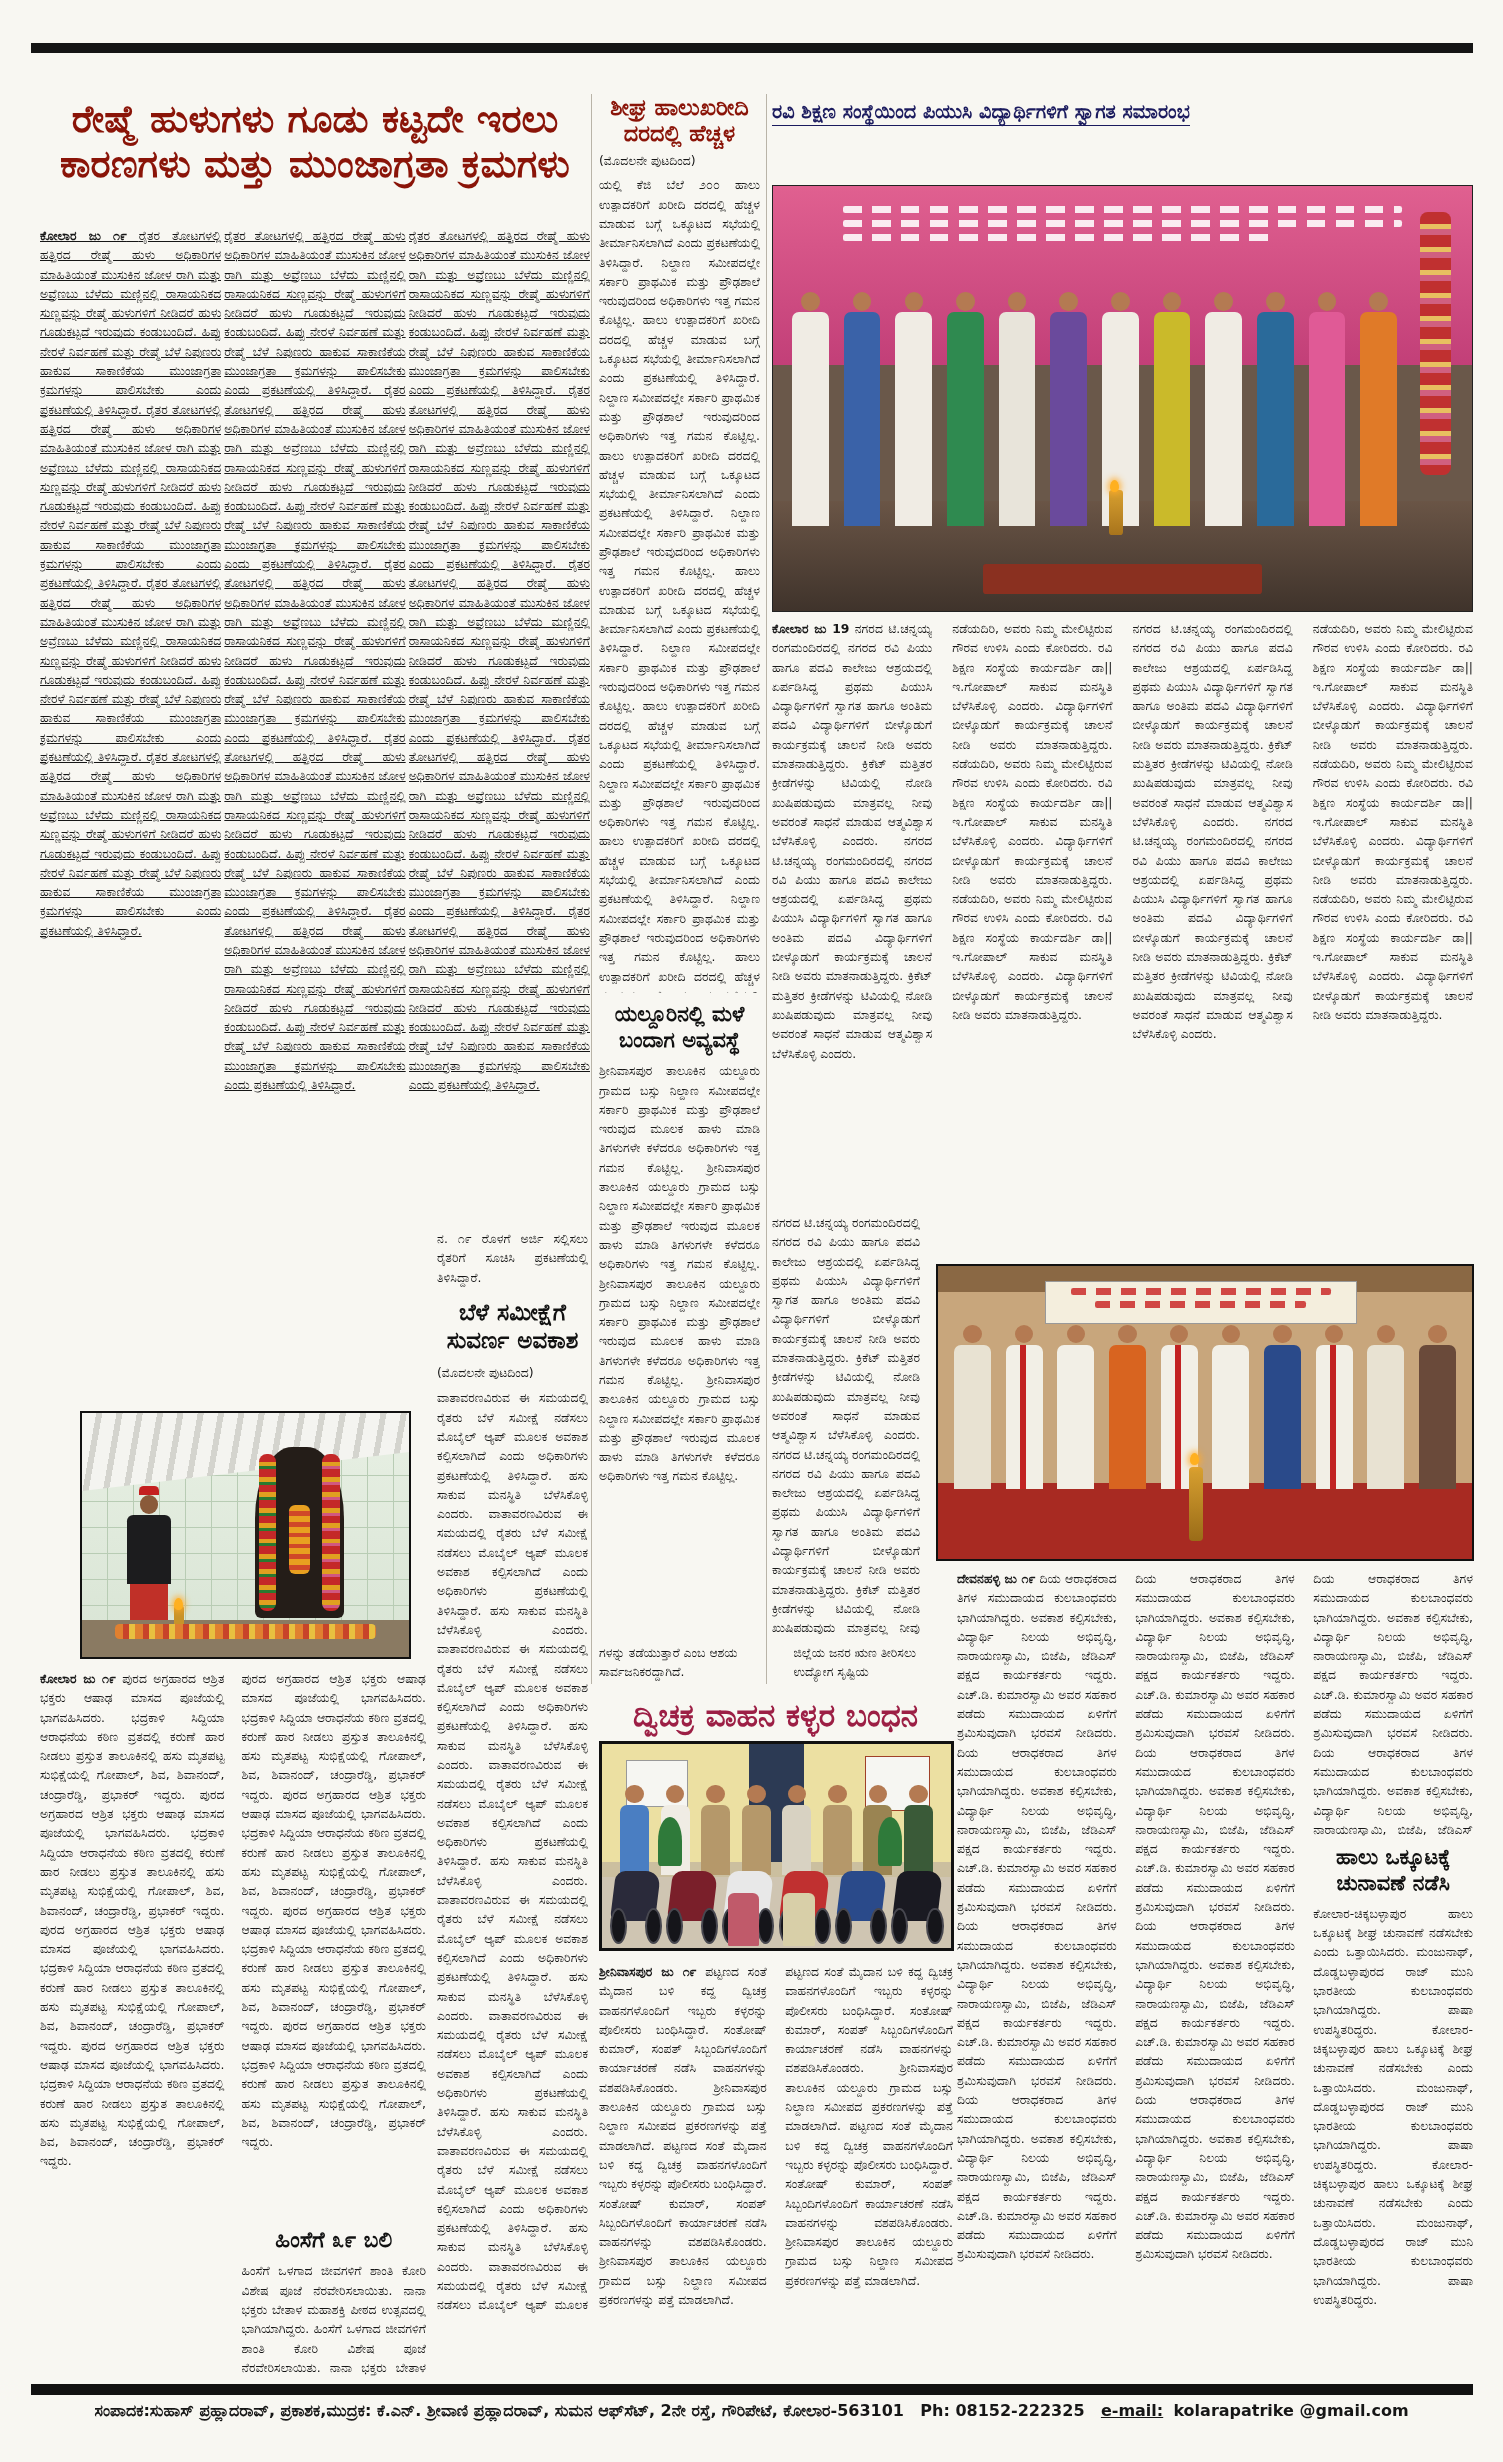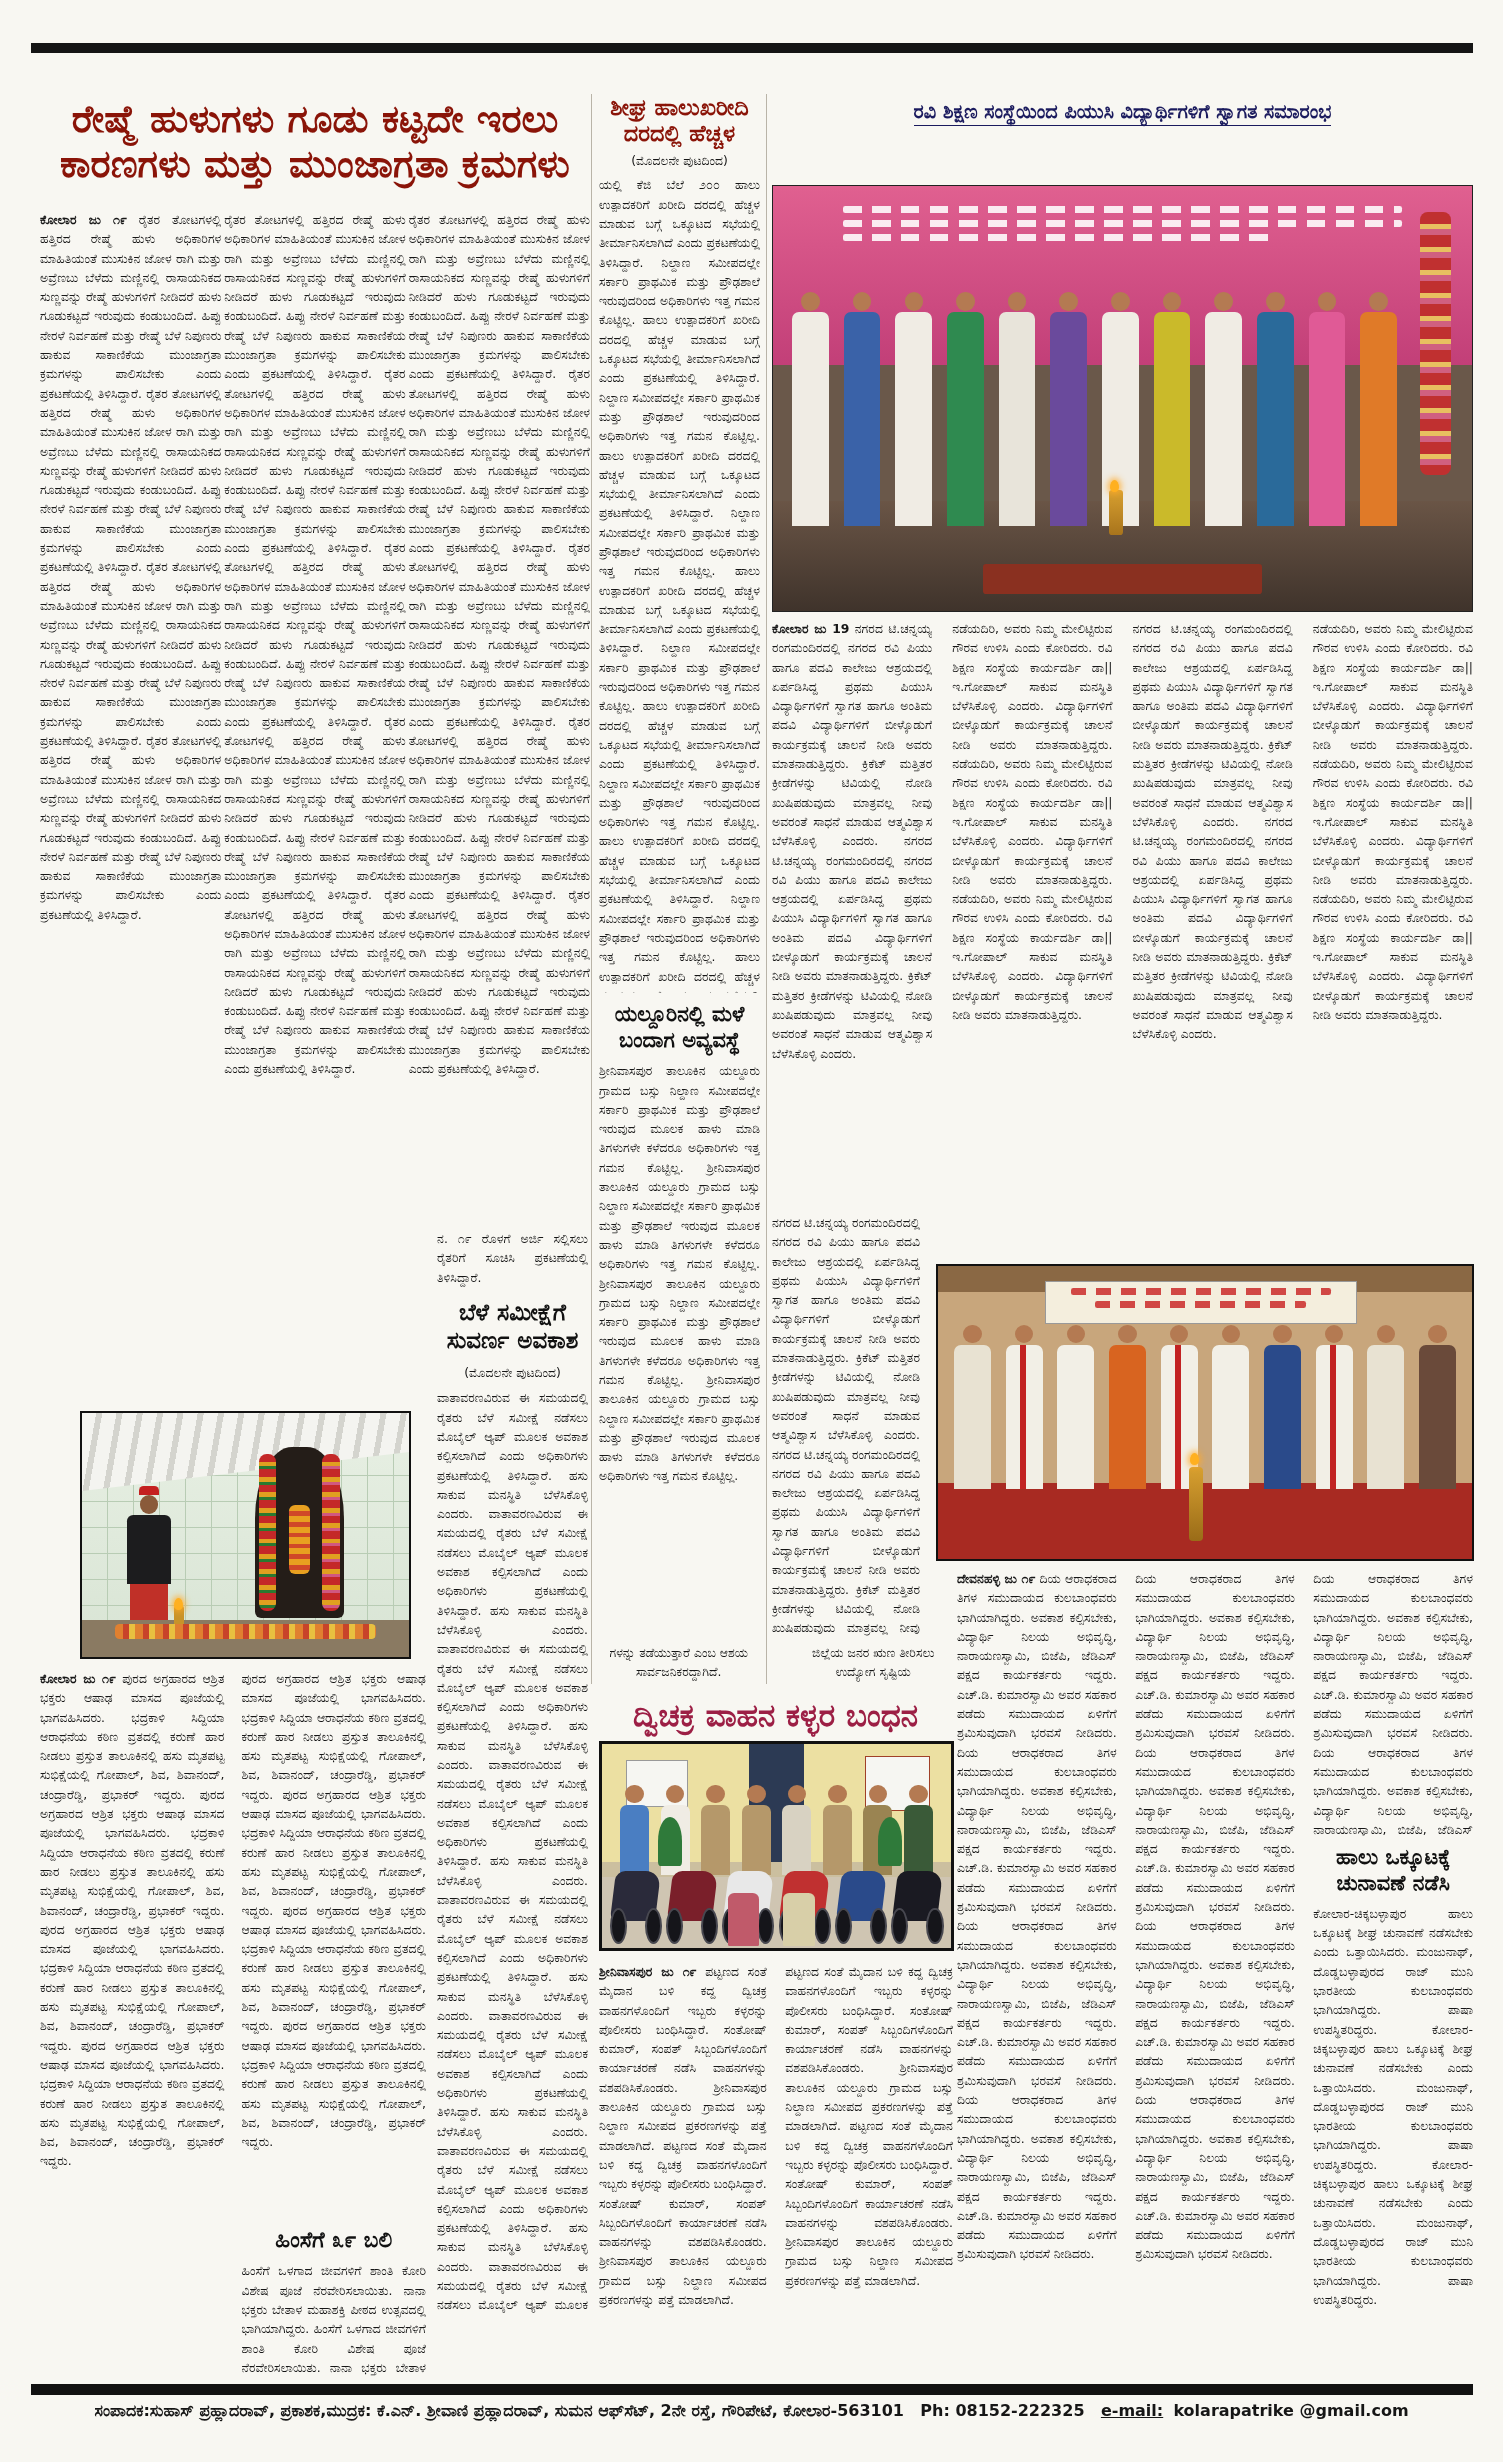--- a/index.html
+++ b/index.html
@@ -3,21 +3,21 @@
 <meta charset="utf-8">
 <style>
   html,body{margin:0;padding:0;background:#e8e6e0;}
   #page{position:relative;width:1504px;height:2462px;background:#f8f7f2;margin:0 auto;
         font-family:"DejaVu Sans","Liberation Sans",sans-serif;color:#161616;overflow:hidden;
         outline:0.8px solid #c8c4ba;}
   .abs{position:absolute;}
   .just{ text-align:justify; }
   .body-txt{font-size:12.4px;line-height:19.3px;overflow:hidden;word-break:break-word;}
   .lead{font-weight:bold;}
-  .center{text-align:center;}
+  .center{}
   .hl{font-weight:bold;text-align:center;line-height:1.18;}
   .subhead{font-weight:bold;text-align:center;font-size:19.3px;line-height:1.25;color:#111;margin:7.7px 0;}
   .vrule{position:absolute;width:0.8px;background:#b9b4a8;}
   
   #topbar{left:31px;top:43px;width:1442px;height:10px;background:#151515;}
   #masthead{left:31px;top:53px;width:1442px;height:38px;background:#faf9f4;
             border-left:3.1px double #222;border-right:3.1px double #222;border-bottom:1.5px solid #2a2a2a;
             display:flex;align-items:center;}
   #masthead .mi{white-space:nowrap;}
   
@@ -43,21 +43,21 @@
 
   <div class="abs" id="topbar"></div>
 
   <div class="vrule" style="left:591px;top:94px;height:1590px;"></div>
   <div class="vrule" style="left:766px;top:94px;height:1590px;"></div>
 
   <div class="abs hl" style="left:40px;top:97px;width:550px;font-size:38px;color:#8a1408;">
     <div>ರೇಷ್ಮೆ ಹುಳುಗಳು ಗೂಡು ಕಟ್ಟದೇ ಇರಲು</div>
     <div>ಕಾರಣಗಳು ಮತ್ತು ಮುಂಜಾಗ್ರತಾ ಕ್ರಮಗಳು</div>
   </div>
-  <div class="abs" style="left:40px;top:210px;width:550px;height:1010px;display:flex;gap:3px;">
+  <div class="abs" style="left:40px;top:226px;width:550px;height:1010px;display:flex;gap:3px;text-decoration:underline;">
     <div class="body-txt just" style="flex:1;height:100%;">
       <span class="lead">ಕೋಲಾರ ಜು ೧೯</span>
       <span>ರೈತರ ತೋಟಗಳಲ್ಲಿ ಹತ್ತಿರದ ರೇಷ್ಮೆ ಹುಳು ಅಧಿಕಾರಿಗಳ ಮಾಹಿತಿಯಂತೆ ಮುಸುಕಿನ ಜೋಳ ರಾಗಿ ಮತ್ತು ಅವ್ರೆಣಬು ಬೆಳೆದು ಮಣ್ಣಿನಲ್ಲಿ ರಾಸಾಯನಿಕದ ಸುಣ್ಣವನ್ನು ರೇಷ್ಮೆ ಹುಳುಗಳಿಗೆ ನೀಡಿದರೆ ಹುಳು ಗೂಡುಕಟ್ಟದೆ ಇರುವುದು ಕಂಡುಬಂದಿದೆ. ಹಿಪ್ಪು ನೇರಳೆ ನಿರ್ವಹಣೆ ಮತ್ತು ರೇಷ್ಮೆ ಬೆಳೆ ನಿಪುಣರು ಹಾಕುವ ಸಾಕಾಣಿಕೆಯ ಮುಂಜಾಗ್ರತಾ ಕ್ರಮಗಳನ್ನು ಪಾಲಿಸಬೇಕು ಎಂದು ಪ್ರಕಟಣೆಯಲ್ಲಿ ತಿಳಿಸಿದ್ದಾರೆ. ರೈತರ ತೋಟಗಳಲ್ಲಿ ಹತ್ತಿರದ ರೇಷ್ಮೆ ಹುಳು ಅಧಿಕಾರಿಗಳ ಮಾಹಿತಿಯಂತೆ ಮುಸುಕಿನ ಜೋಳ ರಾಗಿ ಮತ್ತು ಅವ್ರೆಣಬು ಬೆಳೆದು ಮಣ್ಣಿನಲ್ಲಿ ರಾಸಾಯನಿಕದ ಸುಣ್ಣವನ್ನು ರೇಷ್ಮೆ ಹುಳುಗಳಿಗೆ ನೀಡಿದರೆ ಹುಳು ಗೂಡುಕಟ್ಟದೆ ಇರುವುದು ಕಂಡುಬಂದಿದೆ. ಹಿಪ್ಪು ನೇರಳೆ ನಿರ್ವಹಣೆ ಮತ್ತು ರೇಷ್ಮೆ ಬೆಳೆ ನಿಪುಣರು ಹಾಕುವ ಸಾಕಾಣಿಕೆಯ ಮುಂಜಾಗ್ರತಾ ಕ್ರಮಗಳನ್ನು ಪಾಲಿಸಬೇಕು ಎಂದು ಪ್ರಕಟಣೆಯಲ್ಲಿ ತಿಳಿಸಿದ್ದಾರೆ. ರೈತರ ತೋಟಗಳಲ್ಲಿ ಹತ್ತಿರದ ರೇಷ್ಮೆ ಹುಳು ಅಧಿಕಾರಿಗಳ ಮಾಹಿತಿಯಂತೆ ಮುಸುಕಿನ ಜೋಳ ರಾಗಿ ಮತ್ತು ಅವ್ರೆಣಬು ಬೆಳೆದು ಮಣ್ಣಿನಲ್ಲಿ ರಾಸಾಯನಿಕದ ಸುಣ್ಣವನ್ನು ರೇಷ್ಮೆ ಹುಳುಗಳಿಗೆ ನೀಡಿದರೆ ಹುಳು ಗೂಡುಕಟ್ಟದೆ ಇರುವುದು ಕಂಡುಬಂದಿದೆ. ಹಿಪ್ಪು ನೇರಳೆ ನಿರ್ವಹಣೆ ಮತ್ತು ರೇಷ್ಮೆ ಬೆಳೆ ನಿಪುಣರು ಹಾಕುವ ಸಾಕಾಣಿಕೆಯ ಮುಂಜಾಗ್ರತಾ ಕ್ರಮಗಳನ್ನು ಪಾಲಿಸಬೇಕು ಎಂದು ಪ್ರಕಟಣೆಯಲ್ಲಿ ತಿಳಿಸಿದ್ದಾರೆ. ರೈತರ ತೋಟಗಳಲ್ಲಿ ಹತ್ತಿರದ ರೇಷ್ಮೆ ಹುಳು ಅಧಿಕಾರಿಗಳ ಮಾಹಿತಿಯಂತೆ ಮುಸುಕಿನ ಜೋಳ ರಾಗಿ ಮತ್ತು ಅವ್ರೆಣಬು ಬೆಳೆದು ಮಣ್ಣಿನಲ್ಲಿ ರಾಸಾಯನಿಕದ ಸುಣ್ಣವನ್ನು ರೇಷ್ಮೆ ಹುಳುಗಳಿಗೆ ನೀಡಿದರೆ ಹುಳು ಗೂಡುಕಟ್ಟದೆ ಇರುವುದು ಕಂಡುಬಂದಿದೆ. ಹಿಪ್ಪು ನೇರಳೆ ನಿರ್ವಹಣೆ ಮತ್ತು ರೇಷ್ಮೆ ಬೆಳೆ ನಿಪುಣರು ಹಾಕುವ ಸಾಕಾಣಿಕೆಯ ಮುಂಜಾಗ್ರತಾ ಕ್ರಮಗಳನ್ನು ಪಾಲಿಸಬೇಕು ಎಂದು ಪ್ರಕಟಣೆಯಲ್ಲಿ ತಿಳಿಸಿದ್ದಾರೆ.</span>
     </div>
     <div class="body-txt just" style="flex:1;height:100%;">ರೈತರ ತೋಟಗಳಲ್ಲಿ ಹತ್ತಿರದ ರೇಷ್ಮೆ ಹುಳು ಅಧಿಕಾರಿಗಳ ಮಾಹಿತಿಯಂತೆ ಮುಸುಕಿನ ಜೋಳ ರಾಗಿ ಮತ್ತು ಅವ್ರೆಣಬು ಬೆಳೆದು ಮಣ್ಣಿನಲ್ಲಿ ರಾಸಾಯನಿಕದ ಸುಣ್ಣವನ್ನು ರೇಷ್ಮೆ ಹುಳುಗಳಿಗೆ ನೀಡಿದರೆ ಹುಳು ಗೂಡುಕಟ್ಟದೆ ಇರುವುದು ಕಂಡುಬಂದಿದೆ. ಹಿಪ್ಪು ನೇರಳೆ ನಿರ್ವಹಣೆ ಮತ್ತು ರೇಷ್ಮೆ ಬೆಳೆ ನಿಪುಣರು ಹಾಕುವ ಸಾಕಾಣಿಕೆಯ ಮುಂಜಾಗ್ರತಾ ಕ್ರಮಗಳನ್ನು ಪಾಲಿಸಬೇಕು ಎಂದು ಪ್ರಕಟಣೆಯಲ್ಲಿ ತಿಳಿಸಿದ್ದಾರೆ. ರೈತರ ತೋಟಗಳಲ್ಲಿ ಹತ್ತಿರದ ರೇಷ್ಮೆ ಹುಳು ಅಧಿಕಾರಿಗಳ ಮಾಹಿತಿಯಂತೆ ಮುಸುಕಿನ ಜೋಳ ರಾಗಿ ಮತ್ತು ಅವ್ರೆಣಬು ಬೆಳೆದು ಮಣ್ಣಿನಲ್ಲಿ ರಾಸಾಯನಿಕದ ಸುಣ್ಣವನ್ನು ರೇಷ್ಮೆ ಹುಳುಗಳಿಗೆ ನೀಡಿದರೆ ಹುಳು ಗೂಡುಕಟ್ಟದೆ ಇರುವುದು ಕಂಡುಬಂದಿದೆ. ಹಿಪ್ಪು ನೇರಳೆ ನಿರ್ವಹಣೆ ಮತ್ತು ರೇಷ್ಮೆ ಬೆಳೆ ನಿಪುಣರು ಹಾಕುವ ಸಾಕಾಣಿಕೆಯ ಮುಂಜಾಗ್ರತಾ ಕ್ರಮಗಳನ್ನು ಪಾಲಿಸಬೇಕು ಎಂದು ಪ್ರಕಟಣೆಯಲ್ಲಿ ತಿಳಿಸಿದ್ದಾರೆ. ರೈತರ ತೋಟಗಳಲ್ಲಿ ಹತ್ತಿರದ ರೇಷ್ಮೆ ಹುಳು ಅಧಿಕಾರಿಗಳ ಮಾಹಿತಿಯಂತೆ ಮುಸುಕಿನ ಜೋಳ ರಾಗಿ ಮತ್ತು ಅವ್ರೆಣಬು ಬೆಳೆದು ಮಣ್ಣಿನಲ್ಲಿ ರಾಸಾಯನಿಕದ ಸುಣ್ಣವನ್ನು ರೇಷ್ಮೆ ಹುಳುಗಳಿಗೆ ನೀಡಿದರೆ ಹುಳು ಗೂಡುಕಟ್ಟದೆ ಇರುವುದು ಕಂಡುಬಂದಿದೆ. ಹಿಪ್ಪು ನೇರಳೆ ನಿರ್ವಹಣೆ ಮತ್ತು ರೇಷ್ಮೆ ಬೆಳೆ ನಿಪುಣರು ಹಾಕುವ ಸಾಕಾಣಿಕೆಯ ಮುಂಜಾಗ್ರತಾ ಕ್ರಮಗಳನ್ನು ಪಾಲಿಸಬೇಕು ಎಂದು ಪ್ರಕಟಣೆಯಲ್ಲಿ ತಿಳಿಸಿದ್ದಾರೆ. ರೈತರ ತೋಟಗಳಲ್ಲಿ ಹತ್ತಿರದ ರೇಷ್ಮೆ ಹುಳು ಅಧಿಕಾರಿಗಳ ಮಾಹಿತಿಯಂತೆ ಮುಸುಕಿನ ಜೋಳ ರಾಗಿ ಮತ್ತು ಅವ್ರೆಣಬು ಬೆಳೆದು ಮಣ್ಣಿನಲ್ಲಿ ರಾಸಾಯನಿಕದ ಸುಣ್ಣವನ್ನು ರೇಷ್ಮೆ ಹುಳುಗಳಿಗೆ ನೀಡಿದರೆ ಹುಳು ಗೂಡುಕಟ್ಟದೆ ಇರುವುದು ಕಂಡುಬಂದಿದೆ. ಹಿಪ್ಪು ನೇರಳೆ ನಿರ್ವಹಣೆ ಮತ್ತು ರೇಷ್ಮೆ ಬೆಳೆ ನಿಪುಣರು ಹಾಕುವ ಸಾಕಾಣಿಕೆಯ ಮುಂಜಾಗ್ರತಾ ಕ್ರಮಗಳನ್ನು ಪಾಲಿಸಬೇಕು ಎಂದು ಪ್ರಕಟಣೆಯಲ್ಲಿ ತಿಳಿಸಿದ್ದಾರೆ. ರೈತರ ತೋಟಗಳಲ್ಲಿ ಹತ್ತಿರದ ರೇಷ್ಮೆ ಹುಳು ಅಧಿಕಾರಿಗಳ ಮಾಹಿತಿಯಂತೆ ಮುಸುಕಿನ ಜೋಳ ರಾಗಿ ಮತ್ತು ಅವ್ರೆಣಬು ಬೆಳೆದು ಮಣ್ಣಿನಲ್ಲಿ ರಾಸಾಯನಿಕದ ಸುಣ್ಣವನ್ನು ರೇಷ್ಮೆ ಹುಳುಗಳಿಗೆ ನೀಡಿದರೆ ಹುಳು ಗೂಡುಕಟ್ಟದೆ ಇರುವುದು ಕಂಡುಬಂದಿದೆ. ಹಿಪ್ಪು ನೇರಳೆ ನಿರ್ವಹಣೆ ಮತ್ತು ರೇಷ್ಮೆ ಬೆಳೆ ನಿಪುಣರು ಹಾಕುವ ಸಾಕಾಣಿಕೆಯ ಮುಂಜಾಗ್ರತಾ ಕ್ರಮಗಳನ್ನು ಪಾಲಿಸಬೇಕು ಎಂದು ಪ್ರಕಟಣೆಯಲ್ಲಿ ತಿಳಿಸಿದ್ದಾರೆ.</div>
     <div class="body-txt just" style="flex:1;height:100%;">ರೈತರ ತೋಟಗಳಲ್ಲಿ ಹತ್ತಿರದ ರೇಷ್ಮೆ ಹುಳು ಅಧಿಕಾರಿಗಳ ಮಾಹಿತಿಯಂತೆ ಮುಸುಕಿನ ಜೋಳ ರಾಗಿ ಮತ್ತು ಅವ್ರೆಣಬು ಬೆಳೆದು ಮಣ್ಣಿನಲ್ಲಿ ರಾಸಾಯನಿಕದ ಸುಣ್ಣವನ್ನು ರೇಷ್ಮೆ ಹುಳುಗಳಿಗೆ ನೀಡಿದರೆ ಹುಳು ಗೂಡುಕಟ್ಟದೆ ಇರುವುದು ಕಂಡುಬಂದಿದೆ. ಹಿಪ್ಪು ನೇರಳೆ ನಿರ್ವಹಣೆ ಮತ್ತು ರೇಷ್ಮೆ ಬೆಳೆ ನಿಪುಣರು ಹಾಕುವ ಸಾಕಾಣಿಕೆಯ ಮುಂಜಾಗ್ರತಾ ಕ್ರಮಗಳನ್ನು ಪಾಲಿಸಬೇಕು ಎಂದು ಪ್ರಕಟಣೆಯಲ್ಲಿ ತಿಳಿಸಿದ್ದಾರೆ. ರೈತರ ತೋಟಗಳಲ್ಲಿ ಹತ್ತಿರದ ರೇಷ್ಮೆ ಹುಳು ಅಧಿಕಾರಿಗಳ ಮಾಹಿತಿಯಂತೆ ಮುಸುಕಿನ ಜೋಳ ರಾಗಿ ಮತ್ತು ಅವ್ರೆಣಬು ಬೆಳೆದು ಮಣ್ಣಿನಲ್ಲಿ ರಾಸಾಯನಿಕದ ಸುಣ್ಣವನ್ನು ರೇಷ್ಮೆ ಹುಳುಗಳಿಗೆ ನೀಡಿದರೆ ಹುಳು ಗೂಡುಕಟ್ಟದೆ ಇರುವುದು ಕಂಡುಬಂದಿದೆ. ಹಿಪ್ಪು ನೇರಳೆ ನಿರ್ವಹಣೆ ಮತ್ತು ರೇಷ್ಮೆ ಬೆಳೆ ನಿಪುಣರು ಹಾಕುವ ಸಾಕಾಣಿಕೆಯ ಮುಂಜಾಗ್ರತಾ ಕ್ರಮಗಳನ್ನು ಪಾಲಿಸಬೇಕು ಎಂದು ಪ್ರಕಟಣೆಯಲ್ಲಿ ತಿಳಿಸಿದ್ದಾರೆ. ರೈತರ ತೋಟಗಳಲ್ಲಿ ಹತ್ತಿರದ ರೇಷ್ಮೆ ಹುಳು ಅಧಿಕಾರಿಗಳ ಮಾಹಿತಿಯಂತೆ ಮುಸುಕಿನ ಜೋಳ ರಾಗಿ ಮತ್ತು ಅವ್ರೆಣಬು ಬೆಳೆದು ಮಣ್ಣಿನಲ್ಲಿ ರಾಸಾಯನಿಕದ ಸುಣ್ಣವನ್ನು ರೇಷ್ಮೆ ಹುಳುಗಳಿಗೆ ನೀಡಿದರೆ ಹುಳು ಗೂಡುಕಟ್ಟದೆ ಇರುವುದು ಕಂಡುಬಂದಿದೆ. ಹಿಪ್ಪು ನೇರಳೆ ನಿರ್ವಹಣೆ ಮತ್ತು ರೇಷ್ಮೆ ಬೆಳೆ ನಿಪುಣರು ಹಾಕುವ ಸಾಕಾಣಿಕೆಯ ಮುಂಜಾಗ್ರತಾ ಕ್ರಮಗಳನ್ನು ಪಾಲಿಸಬೇಕು ಎಂದು ಪ್ರಕಟಣೆಯಲ್ಲಿ ತಿಳಿಸಿದ್ದಾರೆ. ರೈತರ ತೋಟಗಳಲ್ಲಿ ಹತ್ತಿರದ ರೇಷ್ಮೆ ಹುಳು ಅಧಿಕಾರಿಗಳ ಮಾಹಿತಿಯಂತೆ ಮುಸುಕಿನ ಜೋಳ ರಾಗಿ ಮತ್ತು ಅವ್ರೆಣಬು ಬೆಳೆದು ಮಣ್ಣಿನಲ್ಲಿ ರಾಸಾಯನಿಕದ ಸುಣ್ಣವನ್ನು ರೇಷ್ಮೆ ಹುಳುಗಳಿಗೆ ನೀಡಿದರೆ ಹುಳು ಗೂಡುಕಟ್ಟದೆ ಇರುವುದು ಕಂಡುಬಂದಿದೆ. ಹಿಪ್ಪು ನೇರಳೆ ನಿರ್ವಹಣೆ ಮತ್ತು ರೇಷ್ಮೆ ಬೆಳೆ ನಿಪುಣರು ಹಾಕುವ ಸಾಕಾಣಿಕೆಯ ಮುಂಜಾಗ್ರತಾ ಕ್ರಮಗಳನ್ನು ಪಾಲಿಸಬೇಕು ಎಂದು ಪ್ರಕಟಣೆಯಲ್ಲಿ ತಿಳಿಸಿದ್ದಾರೆ. ರೈತರ ತೋಟಗಳಲ್ಲಿ ಹತ್ತಿರದ ರೇಷ್ಮೆ ಹುಳು ಅಧಿಕಾರಿಗಳ ಮಾಹಿತಿಯಂತೆ ಮುಸುಕಿನ ಜೋಳ ರಾಗಿ ಮತ್ತು ಅವ್ರೆಣಬು ಬೆಳೆದು ಮಣ್ಣಿನಲ್ಲಿ ರಾಸಾಯನಿಕದ ಸುಣ್ಣವನ್ನು ರೇಷ್ಮೆ ಹುಳುಗಳಿಗೆ ನೀಡಿದರೆ ಹುಳು ಗೂಡುಕಟ್ಟದೆ ಇರುವುದು ಕಂಡುಬಂದಿದೆ. ಹಿಪ್ಪು ನೇರಳೆ ನಿರ್ವಹಣೆ ಮತ್ತು ರೇಷ್ಮೆ ಬೆಳೆ ನಿಪುಣರು ಹಾಕುವ ಸಾಕಾಣಿಕೆಯ ಮುಂಜಾಗ್ರತಾ ಕ್ರಮಗಳನ್ನು ಪಾಲಿಸಬೇಕು ಎಂದು ಪ್ರಕಟಣೆಯಲ್ಲಿ ತಿಳಿಸಿದ್ದಾರೆ.</div>
   </div>
 
   <div class="abs" style="left:599px;top:94px;width:161px;height:1544px;overflow:hidden;">
     <div class="hl" style="font-size:22.4px;color:#8a1408;">

